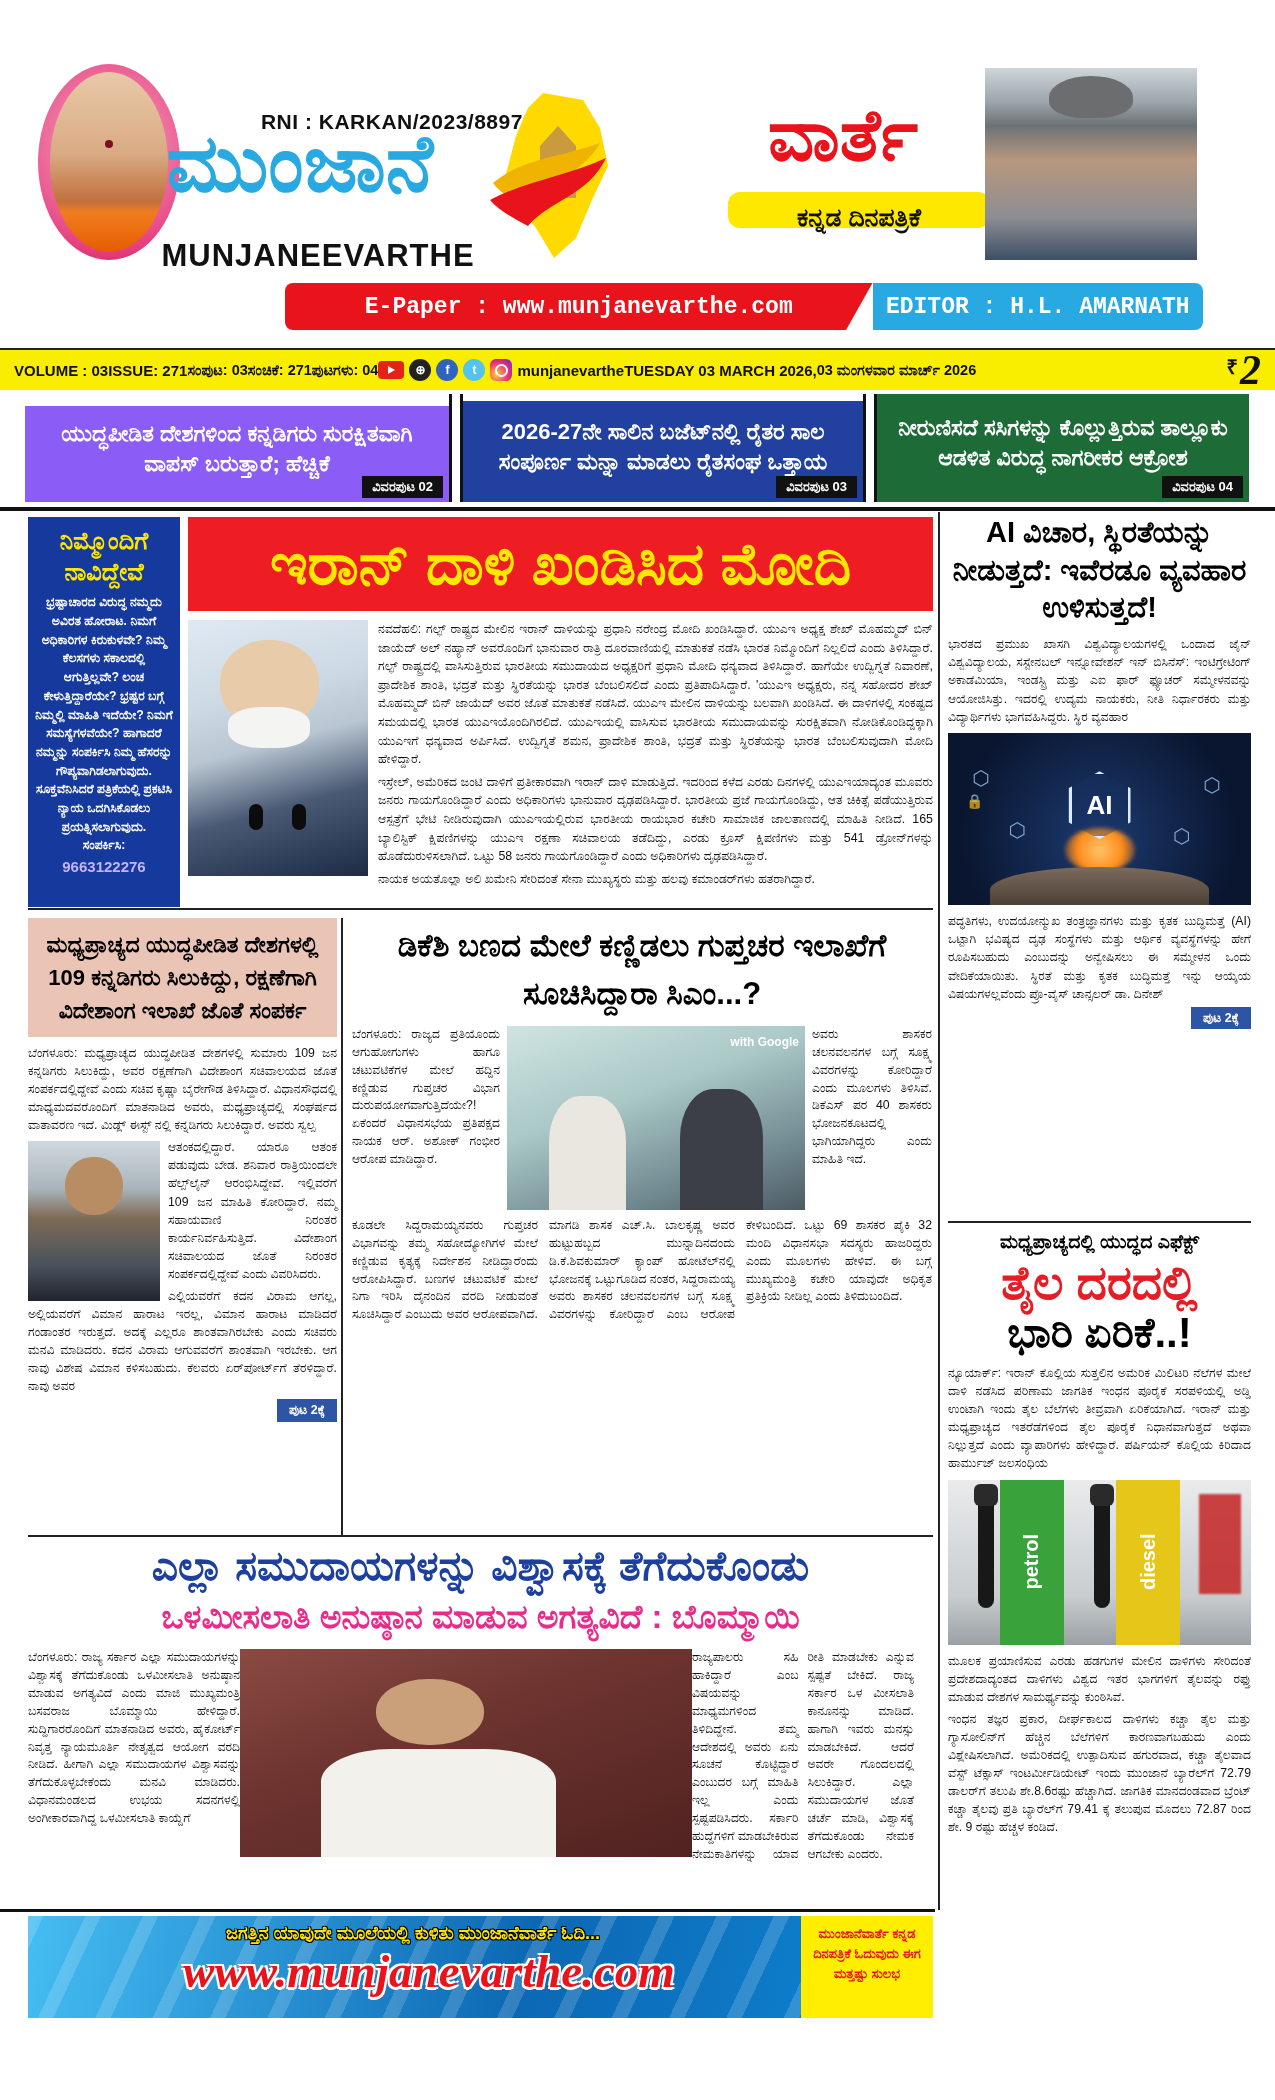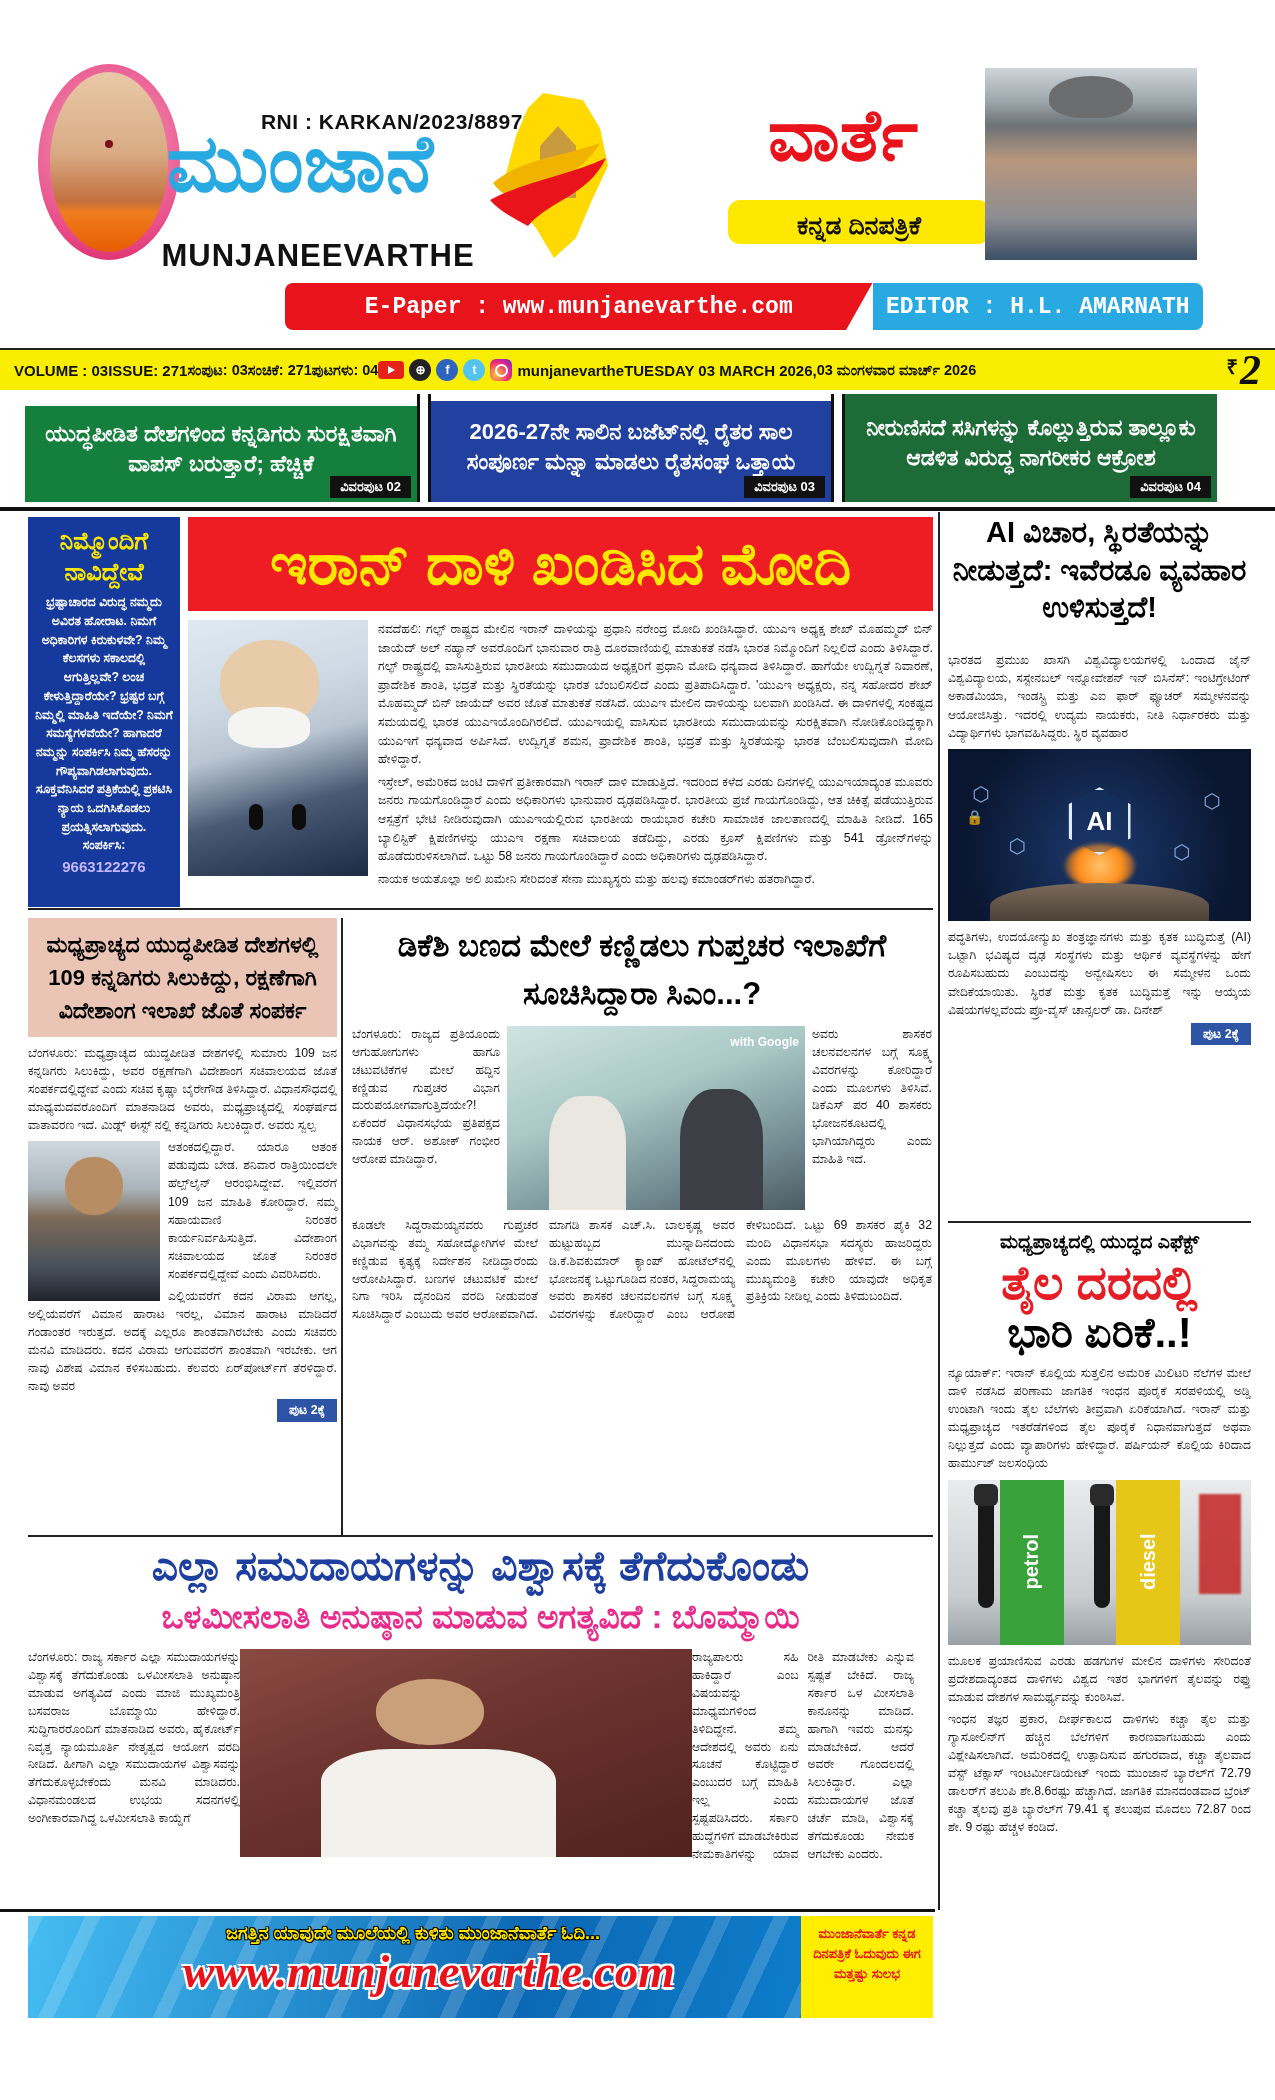--- a/index.html
+++ b/index.html
@@ -13,21 +13,21 @@
   
   .swami-ellipse { left:38px; top:64px; width:142px; height:196px; border-radius:50%;
     background:radial-gradient(circle at 50% 40%, #f5a8c0, #e94e8a 70%, #d81b60); }
   .swami-photo { left:50px; top:72px; width:118px; height:180px; border-radius:50%;
     background:linear-gradient(180deg,#e9c9a8 0%, #d9ab84 45%, #c2703d 72%, #f07d1e 78%, #e65c00 100%); }
   .swami-photo::after { content:""; position:absolute; left:50%; top:38%; width:8px; height:8px; border-radius:50%; background:#7a1020; transform:translateX(-50%); }
   .rni { left:228px; top:110px; width:340px; text-align:center; font-size:21px; font-weight:bold; letter-spacing:.5px; }
   .title-blue { left:100px; top:122px; width:400px; text-align:center; font-size:80px; font-weight:800; color:#29a9e1; line-height:1.05; white-space:nowrap; }
   .map-wrap { left:488px; top:88px; width:130px; height:175px; }
   .title-red { left:688px; top:98px; width:310px; text-align:center; font-size:72px; font-weight:800; color:#e8131b; line-height:1.05; white-space:nowrap; }
-  .subtitle-pill { left:728px; top:200px; width:262px; height:44px; background:#ffe800; border-radius:12px;
+  .subtitle-pill { left:728px; top:192px; width:262px; height:36px; background:#ffe800; border-radius:12px;
     text-align:center; line-height:50px; font-size:25px; font-weight:bold; color:#111; }
   .title-en { left:148px; top:238px; width:340px; text-align:center; font-size:31px; font-weight:800; letter-spacing:1px; color:#111; }
   .dks-photo { left:985px; top:68px; width:212px; height:192px;
     background:linear-gradient(180deg,#cfd6da 0%, #9aa4aa 18%, #6c7276 30%, #b8977e 48%, #8d8d92 78%, #3c4f66 100%); }
   .dks-photo::before { content:""; position:absolute; left:30%; top:4%; width:40%; height:22%; border-radius:50% 50% 40% 40%; background:#6b6d6e; }
   .epaper-bar { left:285px; top:283px; width:918px; height:47px; display:flex;font-family:Liberation Mono, monospace; }
   .epaper-red { width:64%; background:#e8131b; color:#fff; font-size:23px; font-weight:bold;
     display:flex; align-items:center; justify-content:center;
     clip-path:polygon(0 0, 100% 0, 95.5% 100%, 0 100%); border-radius:8px 0 0 8px; }
   .epaper-blue { width:36%; background:#29a9e1; color:#fff; font-size:23px; font-weight:bold;
@@ -48,21 +48,21 @@
   .ic.ig { border-radius:6px; background:radial-gradient(circle at 30% 70%, #f9ce34, #ee2a7b 55%, #6228d7); }
   .ic.ig::before { content:""; width:9px; height:9px; border:2px solid #fff; border-radius:50%; }
   .price { margin-left:auto; display:flex; align-items:flex-start; gap:2px; }
   .price .cur { font-size:20px; font-weight:bold; }
   .price .val { font-size:42px; line-height:34px; font-weight:bold; font-family:"Liberation Serif", serif; font-style:italic; }
 
   
   .teasers { left:25px; top:394px; width:1228px; height:108px; display:flex; }
   .tease { position:relative; color:#fff; font-weight:bold; font-size:22px; line-height:1.35; text-align:center;
     padding:10px 14px 20px; display:flex; align-items:center; justify-content:center; }
-  .tease.t1 { width:392px; background:#15803d;margin-top:12px; }
+  .tease.t1 { width:424px; background:#8b5cf6;margin-top:12px; }
   .tease.t2 { width:400px; background:#2140a0;margin-top:7px; }
   .tease.t3 { width:372px; background:#1d6b36; }
   .tsep { width:14px; border-left:3px solid #111; border-right:3px solid #111; }
   .tease .badge { position:absolute; right:6px; bottom:4px; background:#111; color:#fff; font-size:13px; padding:2px 10px; }
   .hline-top { left:0; top:507px; width:1275px; height:4px; background:#111; }
 
   
   .support { left:28px; top:517px; width:152px; height:390px; background:#15399c; padding:8px 6px; text-align:center; }
   .support .ttl { color:#ffe800; font-size:24px; font-weight:800; line-height:1.3; margin-bottom:6px; }
   .support .txt { color:#fff; font-size:12.3px; line-height:1.52; font-weight:bold; }
@@ -83,21 +83,21 @@
   
   .vrule-main { left:938px; top:512px; width:2px; height:1398px; background:#222; }
   .vrule-mid { left:341px; top:918px; width:2px; height:617px; background:#222; }
   .hrule-mid { left:28px; top:908px; width:905px; height:2px; background:#222; }
   .hrule-low { left:28px; top:1535px; width:905px; height:2px; background:#222; }
   .hrule-foot { left:0; top:1909px; width:935px; height:3px; background:#111; }
   .hrule-oil { left:948px; top:1221px; width:303px; height:2px; background:#222; }
 
   
   .ai-art { left:948px; top:514px; width:303px; font-size:12.3px; line-height:1.48; text-align:justify; }
-  .ai-head { font-size:29px; font-weight:800; line-height:1.3; text-align:center; color:#000; margin-bottom:24px; }
+  .ai-head { font-size:29px; font-weight:800; line-height:1.3; text-align:center; color:#000; margin-bottom:8px; }
   .ai-img { width:303px; height:172px; margin:7px 0; position:relative; overflow:hidden;
     background:radial-gradient(circle at 50% 60%, #1c3a6e, #0a1630 75%); }
   .ai-hex { position:absolute; left:50%; top:42%; transform:translate(-50%,-50%); width:62px; height:68px;
     display:flex; align-items:center; justify-content:center; color:#fff; font-weight:800; font-size:26px;
     background:rgba(20,50,100,.35); border:3px solid #dfeaff;
     clip-path:polygon(50% 0,100% 25%,100% 75%,50% 100%,0 75%,0 25%); box-shadow:0 0 22px #7fb4ff; }
   .ai-glow { position:absolute; left:50%; top:68%; transform:translate(-50%,-50%); width:70px; height:44px; border-radius:50%;
     background:radial-gradient(circle,#ffc46b,#ff8c1a 55%, rgba(255,140,26,0)); filter:blur(2px); }
   .ai-hand { position:absolute; left:14%; bottom:-8px; width:72%; height:46px; border-radius:50% 50% 0 0;
     background:linear-gradient(180deg,#7b6a5c,#42382f); }

